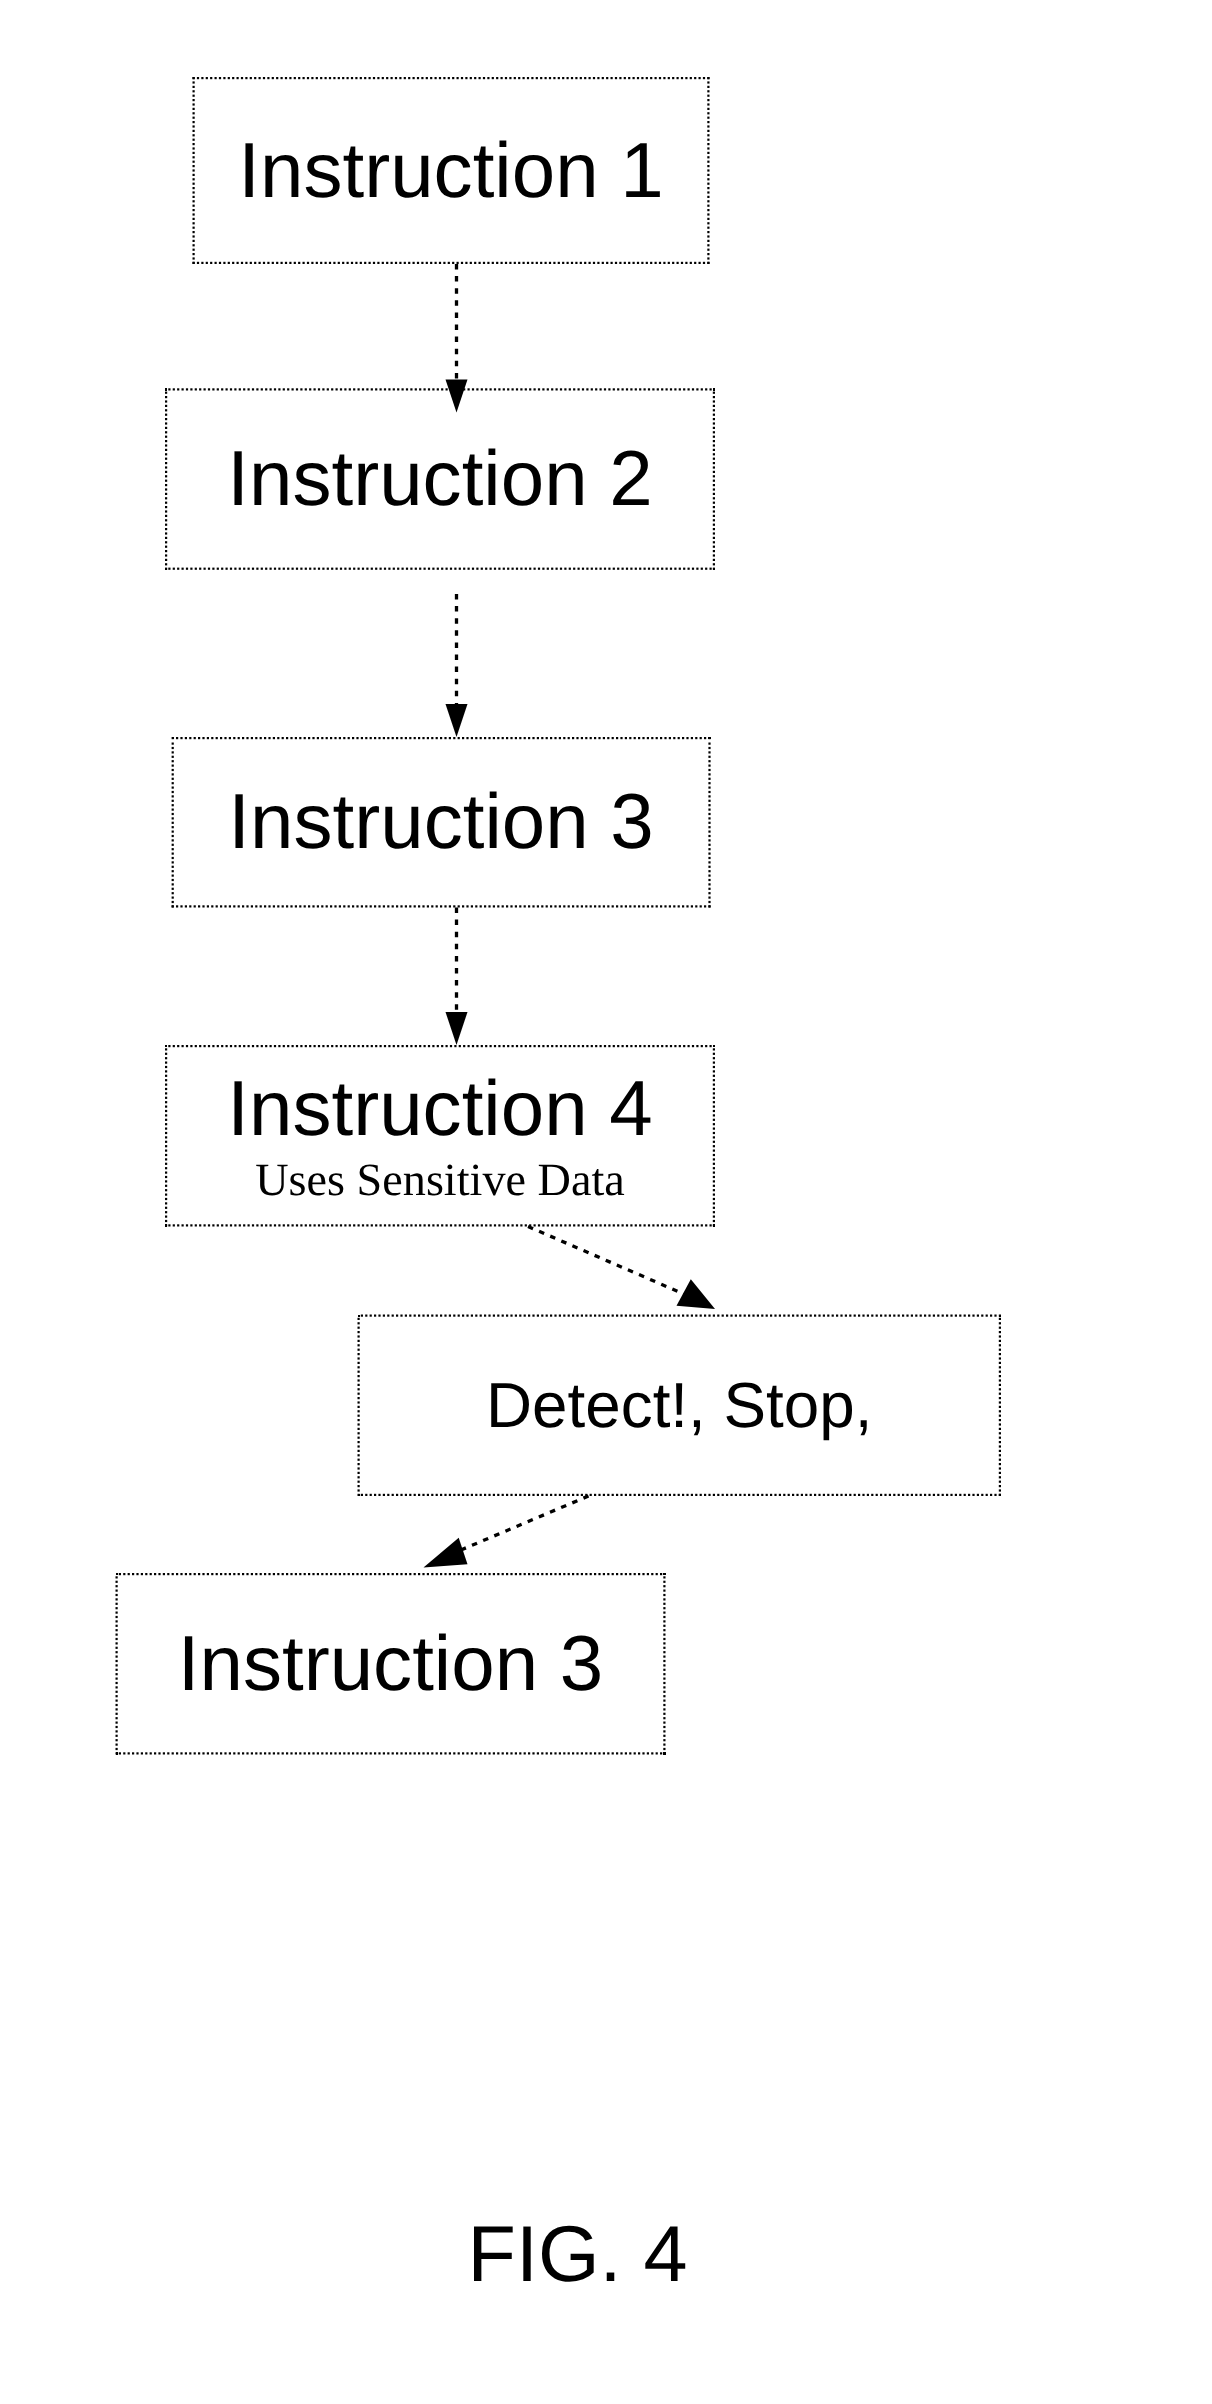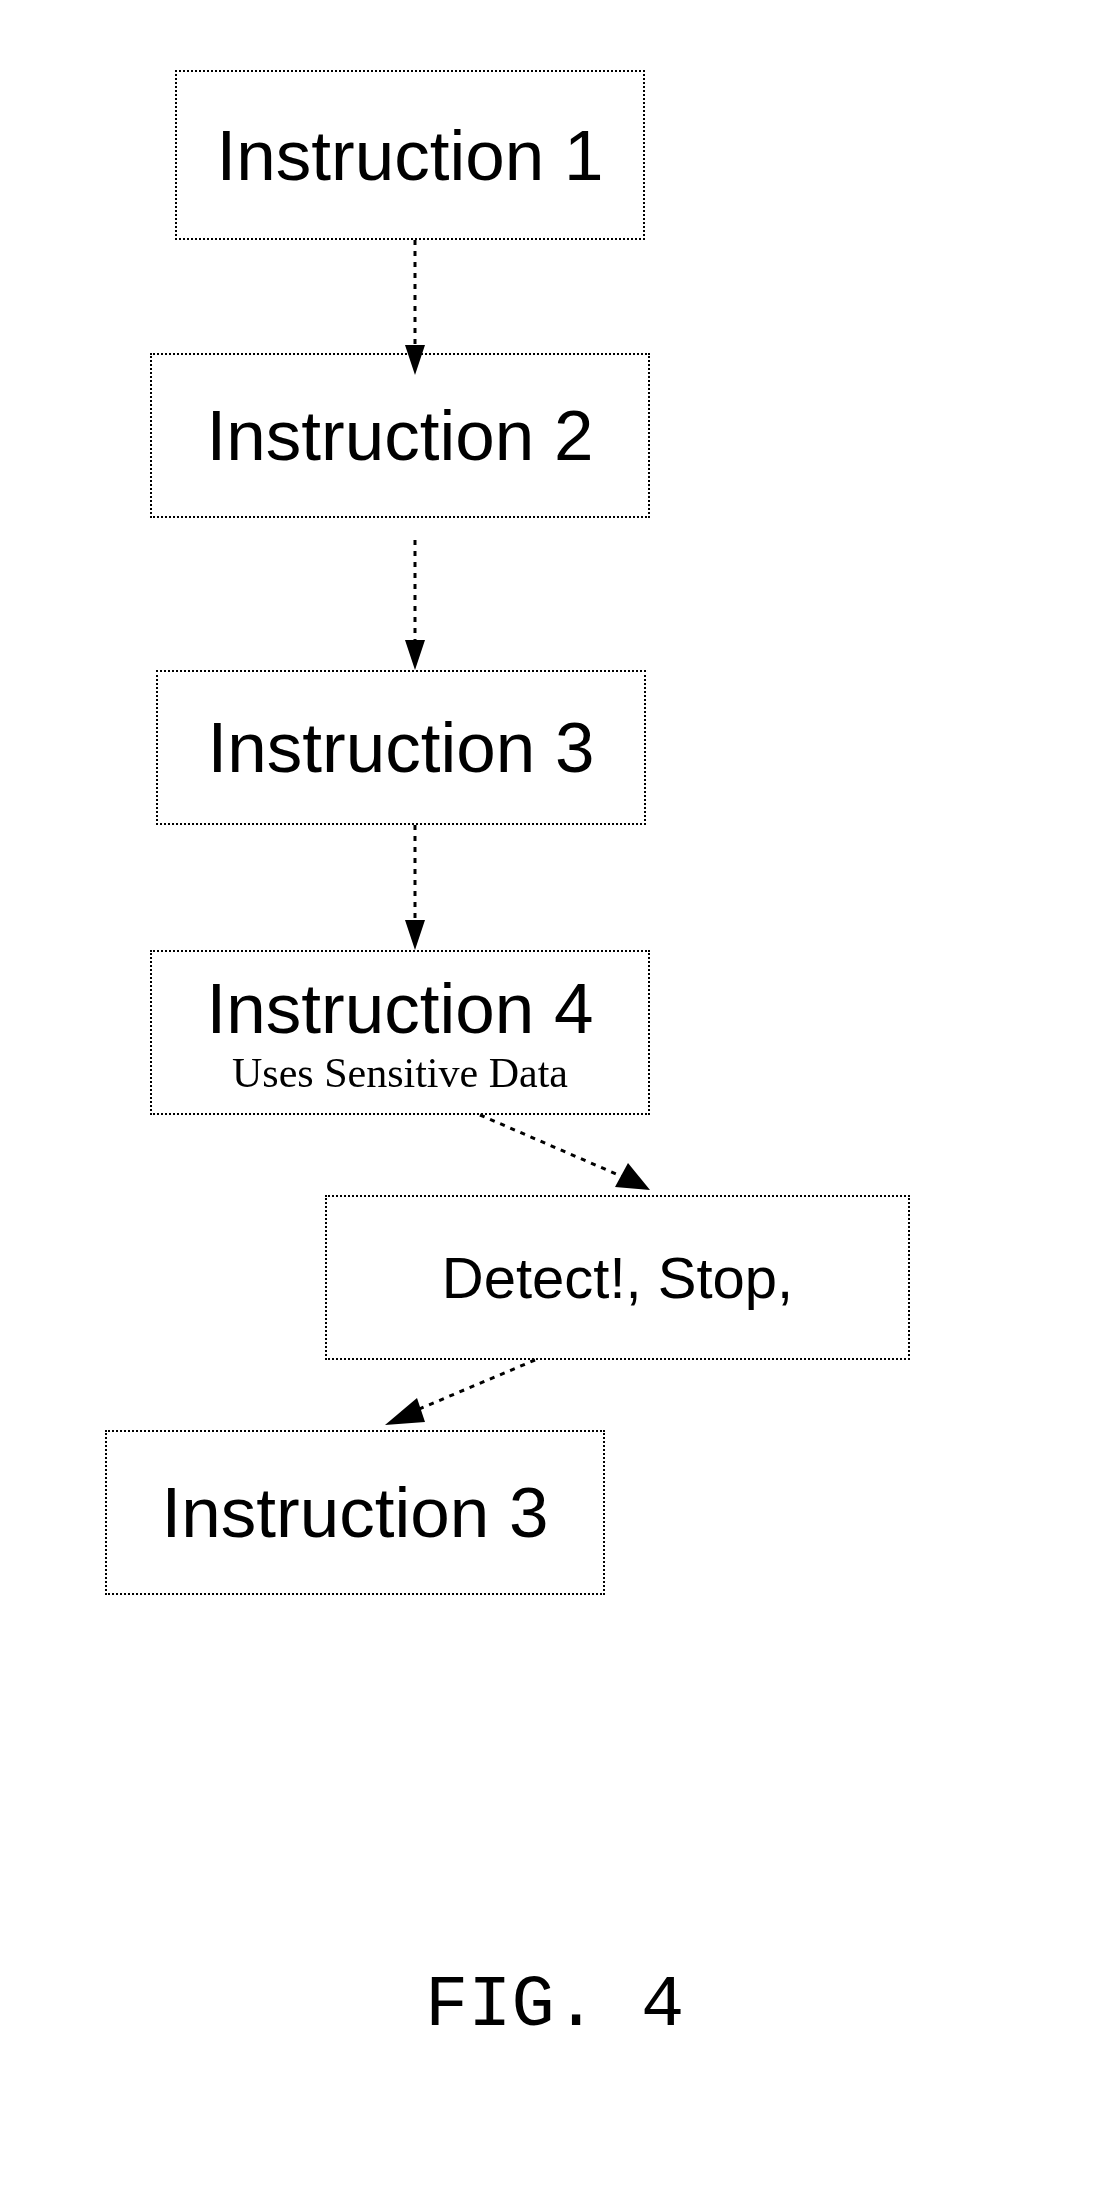--- a/index.html
+++ b/index.html
@@ -23,22 +23,23 @@
   }
   .big {
     font-size: 71px;
   }
   .sub {
     font-size: 42px;
     font-family: Liberation Serif, serif;
   }
   .caption {
     position: absolute;
-    font-family: Liberation Mono, monospace;
+    font-family: Liberation Sans, sans-serif;
     font-size: 72px;
+    margin-top: 44px;
   }
   svg.connector {
     position: absolute;
     overflow: visible;
   }
 </style>
 </head>
 <body>
 
 <div class="box" style="left:175px; top:70px; width:470px; height:170px;">

